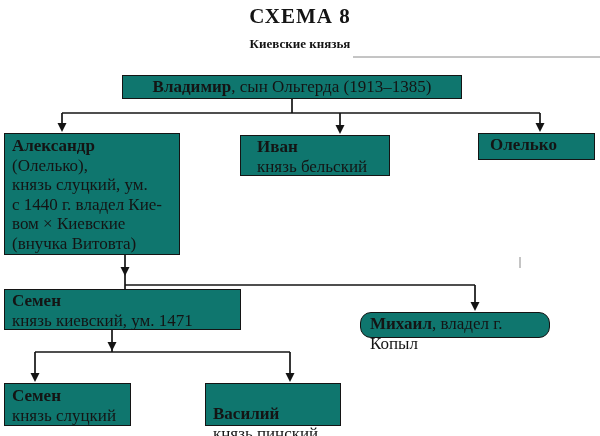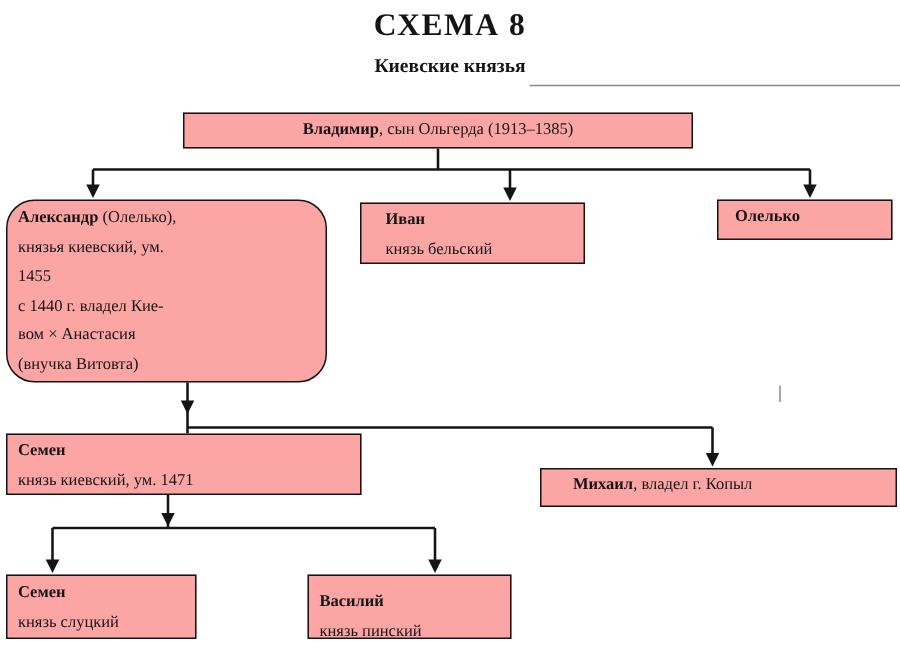--- a/index.html
+++ b/index.html
@@ -25,34 +25,34 @@
   .subtitle {
     position: absolute;
     top: 36px; left: 0; width: 100%;
     text-align: center;
     font-weight: bold;
     font-size: 13px;
   }
   .box {
     position: absolute;
     border: 1.6px solid #141414;
-    background: #fca5a5;
-    font-size: 11px;
+    background: #0f766e;
+    font-size: 17px;
     line-height: 19.5px;
     padding: 1px 7px;
   }
   .box .nm { font-weight: bold; }
   .node-vladimir { left: 122px; top: 75px; width: 340px; height: 24px; text-align: center; padding-top: 1px; }
-  .node-alexandr { left: 4px;   top: 133px; width: 214px; height: 122px; padding-top: 2px; border-radius: 19px; }
+  .node-alexandr { left: 4px;   top: 133px; width: 176px; height: 122px; padding-top: 2px; }
   .node-ivan     { left: 240px; top: 135px; width: 150px; height: 41px; padding-left: 16px; }
   .node-andrey   { left: 478px; top: 133px; width: 117px; height: 27px; padding-left: 11px; }
   .node-semen1   { left: 4px;   top: 289px; width: 237px; height: 41px; }
-  .node-mikhail  { left: 360px; top: 312px; width: 238px; height: 26px; padding-left: 21px; }
+  .node-mikhail  { left: 360px; top: 312px; width: 190px; height: 26px; padding-left: 9px; border-radius: 11px; }
   .node-semen2   { left: 4px;   top: 383px; width: 127px; height: 43px; padding-top: 2px; }
-  .node-vasiliy  { left: 205px; top: 383px; width: 136px; height: 43px; padding-top: 8px; }
+  .node-vasiliy  { left: 205px; top: 383px; width: 136px; height: 43px; padding-top: 20px; }
   svg.connectors {
     position: absolute;
     top: 0; left: 0;
     width: 600px; height: 436px;
     pointer-events: none;
   }
 </style>
 </head>
 <body>
 
@@ -94,24 +94,23 @@
       <path d="M520,257 V268"></path>
     </g>
   </svg>
 
   <div class="box node-vladimir">
     <span class="nm">Владимир</span><span>, сын Ольгерда (1913–1385)</span>
   </div>
 
   <div class="box node-alexandr">
     <div><span class="nm">Александр</span><span> (Олелько),</span></div>
-    <div>князья киевский, ум.</div>
-    <div>1455</div>
+    <div>князь слуцкий, ум.</div>
     <div>с 1440 г. владел Кие-</div>
-    <div>вом × Анастасия</div>
+    <div>вом × Киевские</div>
     <div>(внучка Витовта)</div>
   </div>
 
   <div class="box node-ivan">
     <div><span class="nm">Иван</span></div>
     <div>князь бельский</div>
   </div>
 
   <div class="box node-andrey">
     <span class="nm">Олелько</span>

